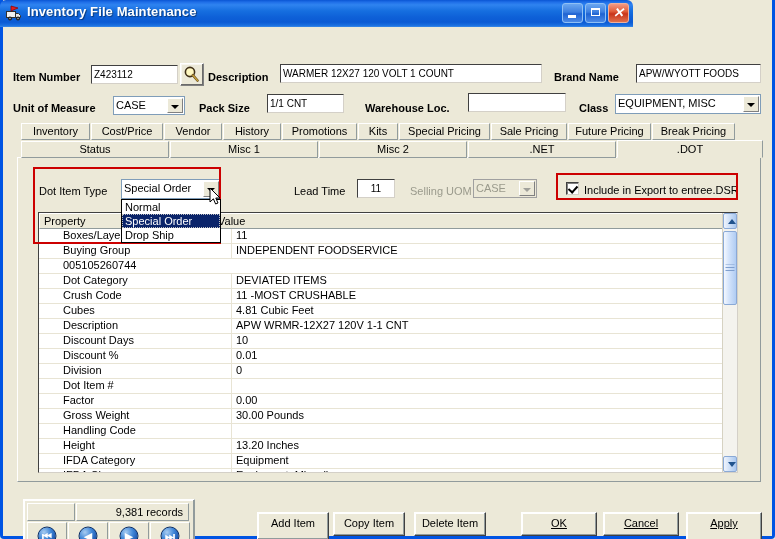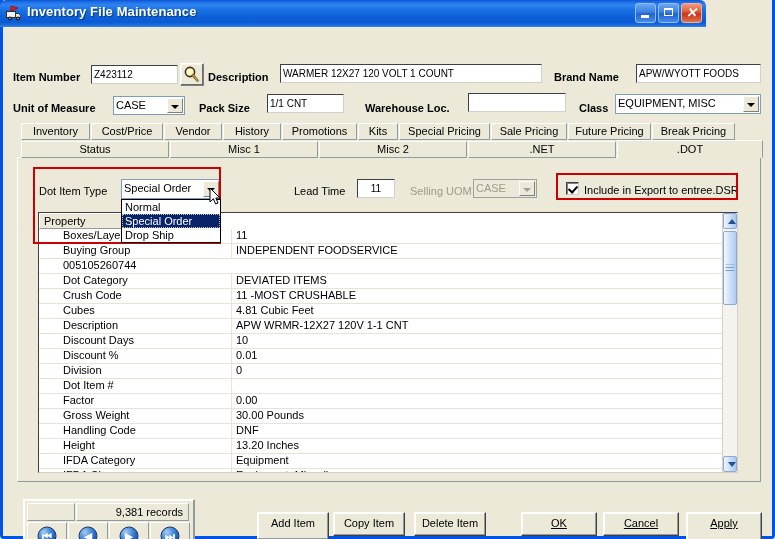--- a/index.html
+++ b/index.html
@@ -26,21 +26,21 @@
     width: 775px; height: 539px;
     box-sizing: border-box;
     border: 3px solid #0054e3;
     border-top: none;
     border-radius: 0 0 4px 4px;
     background: #ece9d8;
   }
   .titlebar {
     position: absolute;
     left: 0; top: 0;
-    width: 706px; height: 27px;
+    width: 633px; height: 27px;
     box-sizing: border-box;
     background: linear-gradient(to bottom,
         #0a55d4 0%, #1f6fe8 8%, #2f83f0 18%,
         #166fe0 40%, #0e61d8 62%, #0b5ad4 82%, #1a6fe0 94%, #3a8ae8 100%);
     border-radius: 6px 6px 0 0;
     overflow: hidden;
     text-decoration: underline;
   }
   .title-icon {
     position: absolute;
@@ -508,20 +508,21 @@
       <span>CASE</span>
       <i class="arrowbtn"></i>
     </div>
 
     <div class="chk" style="left:563px; top:155px;"></div>
     <div class="lbl" style="left:581px; top:157px; font-weight:normal;">Include in Export to entree.DSR</div>
 
     <div class="gridwrap" style="left:35px; top:185px; width:700px; height:261px;">
       <div class="gridhdr">
         <div class="hc" style="width:174px;">Property</div>
+        <div class="hc" style="flex:1;">Value</div>
       </div>
       <div class="gridbody" id="gridbody">
           <div class="grow">
             <div class="gcell-p">Boxes/Layer</div>
             <div class="gcell-v">11</div>
           </div>
           <div class="grow">
             <div class="gcell-p">Buying Group</div>
             <div class="gcell-v">INDEPENDENT FOODSERVICE</div>
           </div>
@@ -562,21 +563,20 @@
           <div class="grow">
             <div class="gcell-p">Factor</div>
             <div class="gcell-v">0.00</div>
           </div>
           <div class="grow">
             <div class="gcell-p">Gross Weight</div>
             <div class="gcell-v">30.00 Pounds</div>
           </div>
           <div class="grow">
             <div class="gcell-p">Handling Code</div>
-            <div class="gcell-v">DNF</div>
           </div>
           <div class="grow">
             <div class="gcell-p">Height</div>
             <div class="gcell-v">13.20 Inches</div>
           </div>
           <div class="grow">
             <div class="gcell-p">IFDA Category</div>
             <div class="gcell-v">Equipment</div>
           </div>
           <div class="grow">

